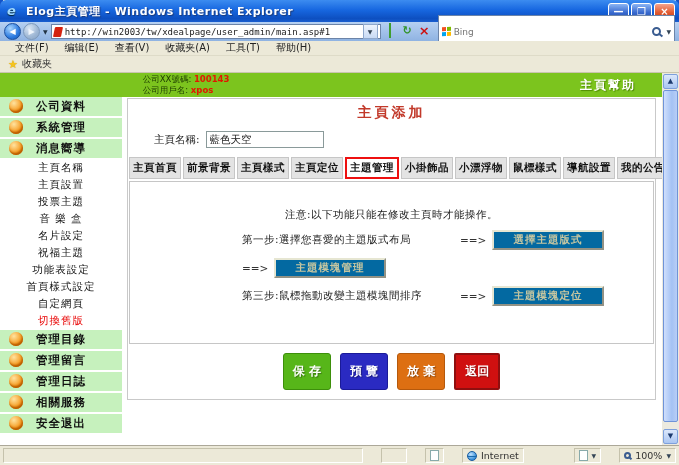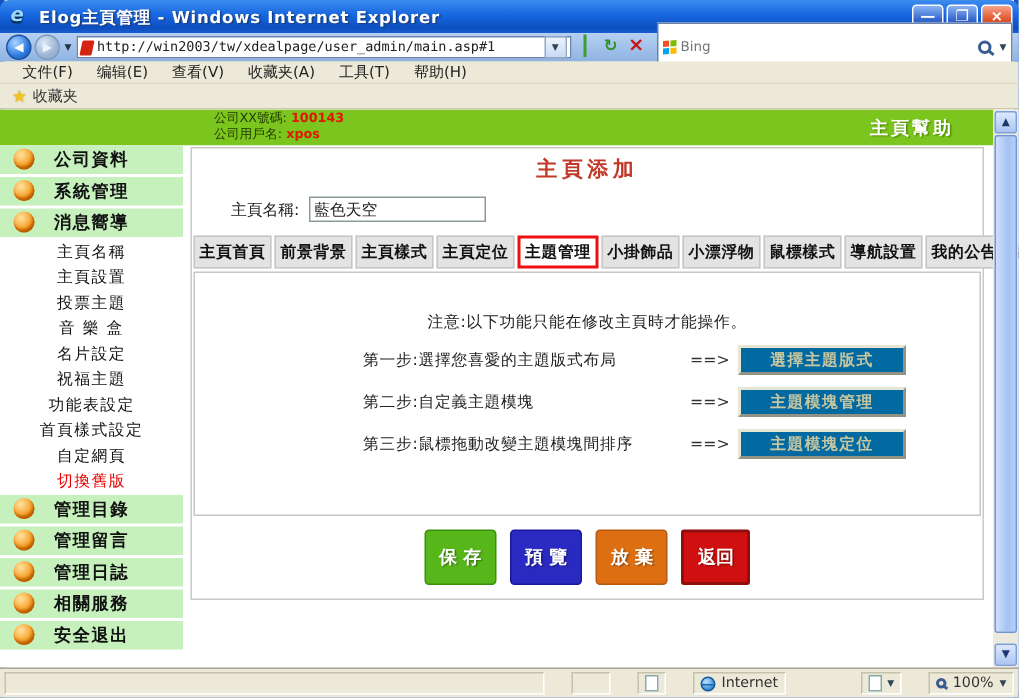--- a/index.html
+++ b/index.html
@@ -269,21 +269,20 @@
           <span class="tab">網頁廣告</span>
         </div>
         <div class="tabpanel">
           <div class="note">注意:以下功能只能在修改主頁時才能操作。</div>
           <div class="step">
             <span class="s-label">第一步:選擇您喜愛的主題版式布局</span>
             <span class="s-arrow">==&gt;</span>
             <button class="s-btn" disabled="">選擇主題版式</button>
           </div>
           <div class="step">
-            <span class="s-label">第二步:自定義主題模塊</span>
             <span class="s-arrow">==&gt;</span>
             <button class="s-btn" disabled="">主題模塊管理</button>
           </div>
           <div class="step">
             <span class="s-label">第三步:鼠標拖動改變主題模塊間排序</span>
             <span class="s-arrow">==&gt;</span>
             <button class="s-btn" disabled="">主題模塊定位</button>
           </div>
         </div>
         <div class="actions">

